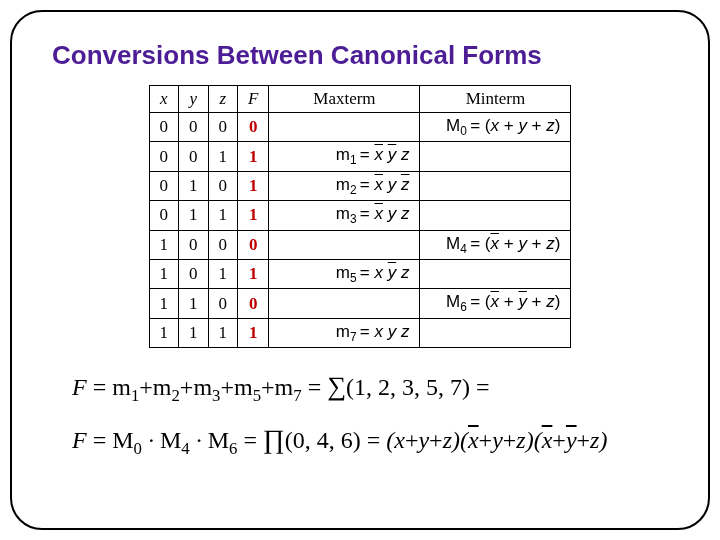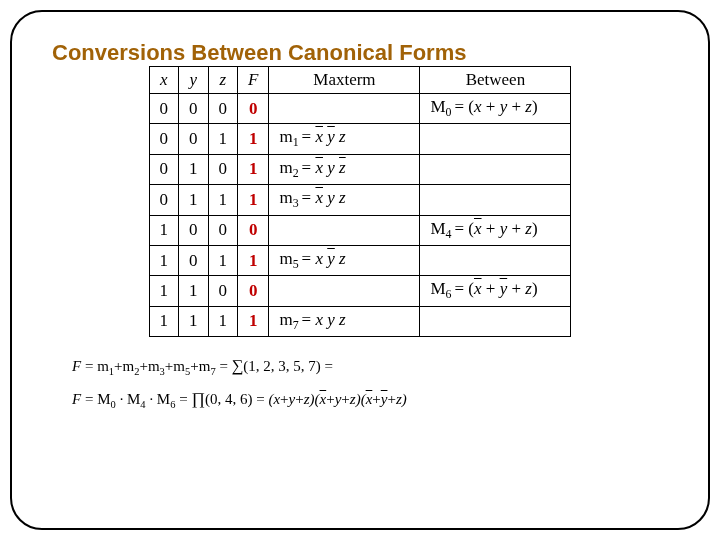--- a/index.html
+++ b/index.html
@@ -16,22 +16,23 @@
     height: 520px;
     margin: 10px;
     border: 2px solid #000;
     border-radius: 32px;
     padding: 28px 40px 20px 40px;
     position: relative;
   }
   .title {
     font-family: Verdana, Arial, sans-serif;
     font-weight: bold;
-    font-size: 22px;
-    color: #a16207;
+    font-size: 26px;
+    color: #4c1d95;
+    margin-bottom: 14px;
   }
   table {
     border-collapse: collapse;
     margin: 0 auto 12px auto;
     font-size: 17px;
   }
   th, td {
     border: 1px solid #000;
     padding: 3px 10px;
     text-align: center;
@@ -39,29 +40,29 @@
   }
   th {
     font-style: italic;
     font-weight: normal;
     background: #fff;
   }
   th.minmax {
     font-style: normal;
   }
   td.mmcell {
-    text-align: left;
+    text-align: right;
     min-width: 130px;
     font-style: normal;
-    font-family: Liberation Serif, serif;
+    font-family: Liberation Sans, sans-serif;
   }
   .fcol-0 { color: #c00000; font-weight: bold; }
   .fcol-1 { color: #c00000; font-weight: bold; }
   .eqs {
-    font-size: 15px;
+    font-size: 24px;
     line-height: 2.0;
     margin-left: 20px;
     font-style: italic;
   }
   .ov {
     text-decoration: overline;
     font-style: italic;
   }
   .sub { font-size: 0.7em; vertical-align: sub; font-style: normal;}
   .sym { font-family: "Times New Roman", serif; font-size: 1.1em; font-style: normal;}
@@ -74,21 +75,21 @@
   <div class="title">Conversions Between Canonical Forms</div>
 
   <table>
     <tbody>
         <tr>
       <th>x</th>
       <th>y</th>
       <th>z</th>
       <th>F</th>
       <th class="minmax">Maxterm</th>
-      <th class="minmax">Between</th>
+      <th class="minmax">Minterm</th>
     </tr>
     <tr>
       <td>0</td>
       <td>0</td>
       <td>0</td>
       <td class="fcol-0">0</td>
       <td class="mmcell"></td>
       <td class="mmcell">M<span class="sub">0 </span>= (<i>x</i> + <i>y</i> + <i>z</i>)</td>
     </tr>
     <tr>

